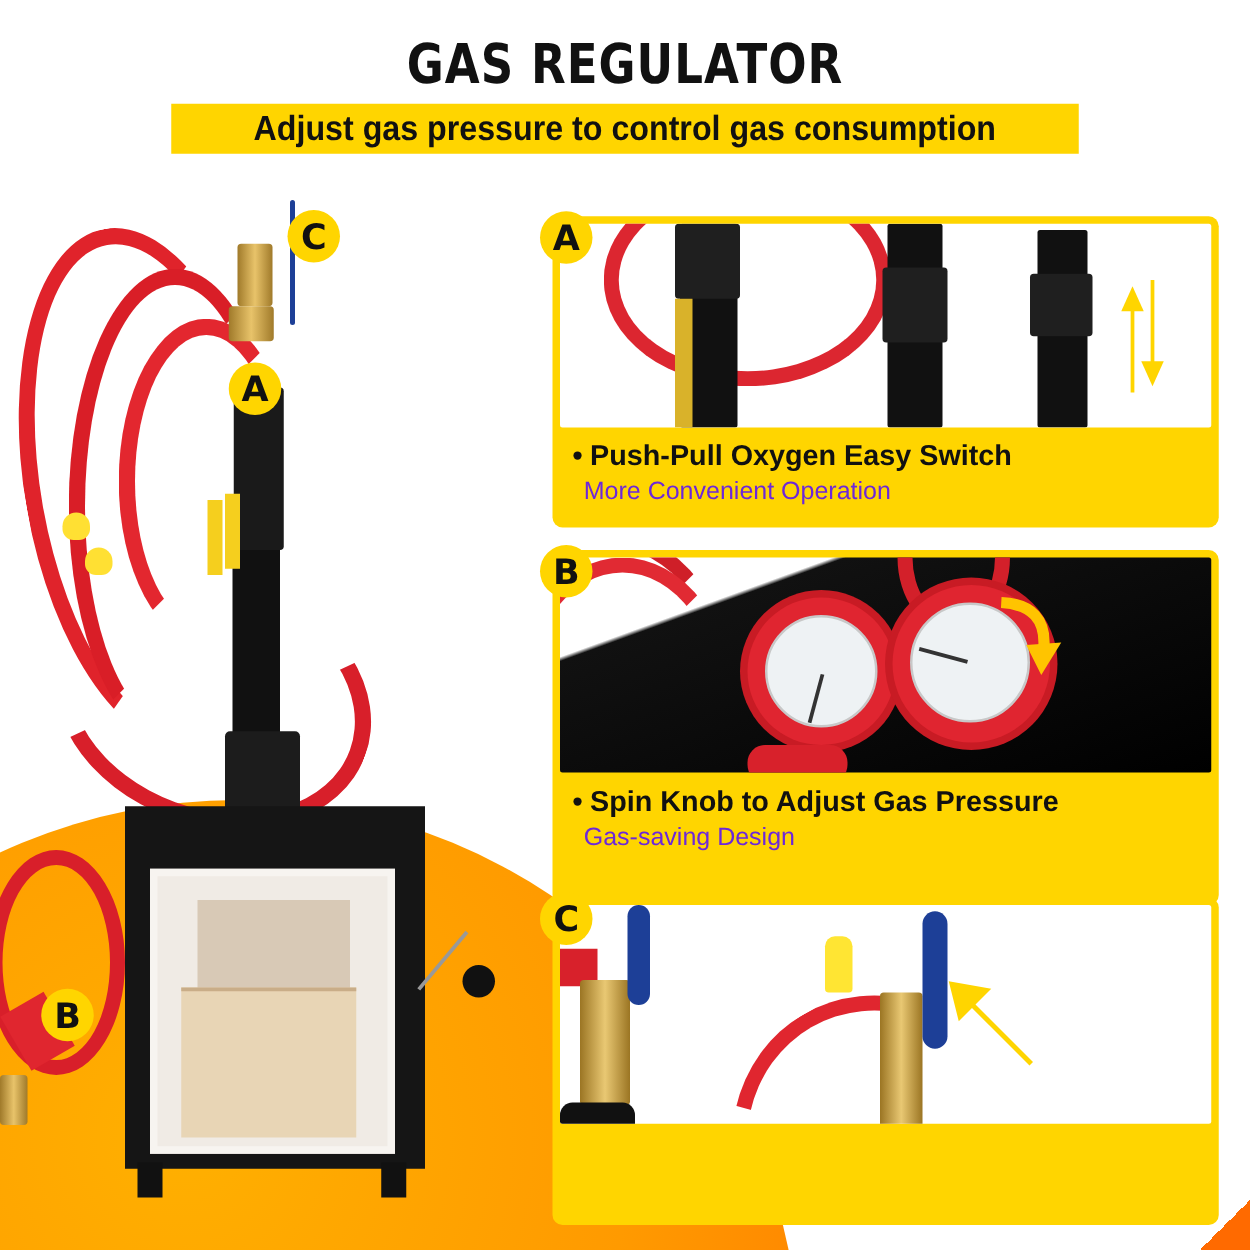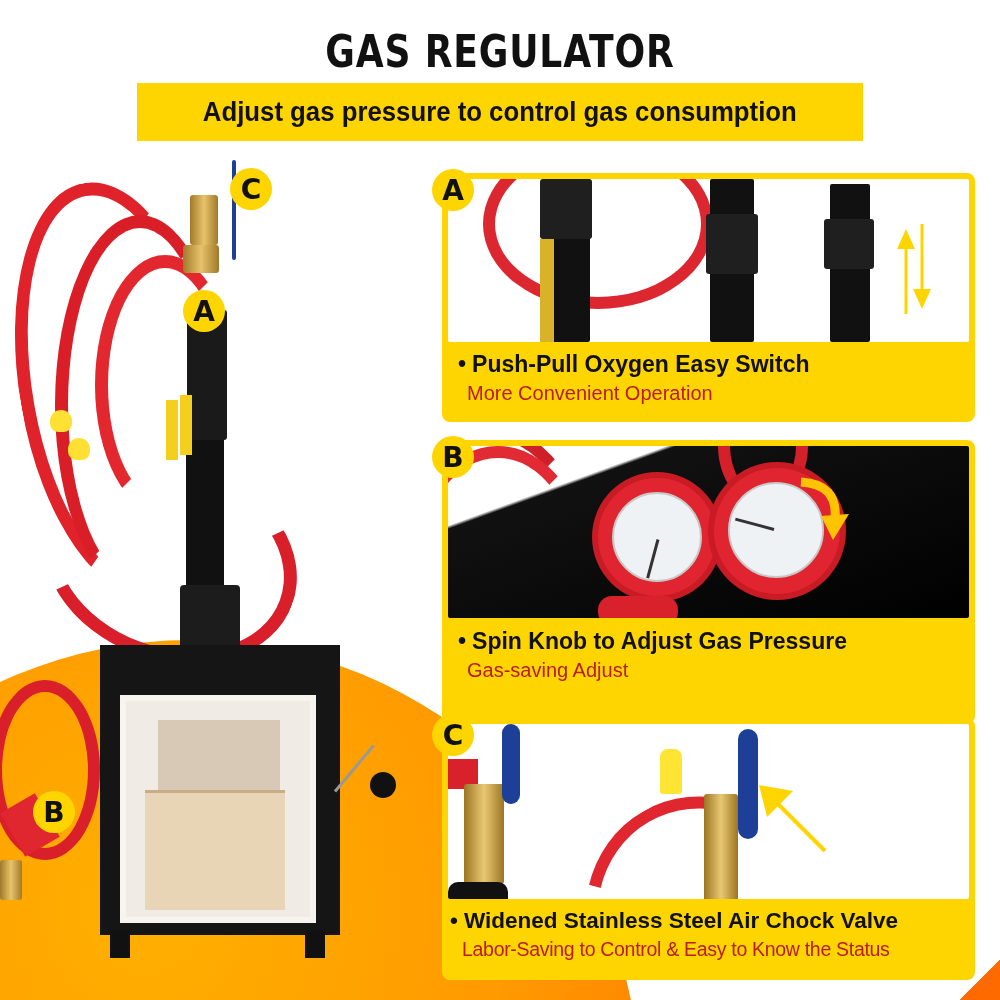--- a/index.html
+++ b/index.html
@@ -16,21 +16,21 @@
     position: absolute; right: 0; bottom: 0; width: 40px; height: 40px;
     background: linear-gradient(135deg, transparent 50%, #ff6a00 50%);
   }
 
   .title {
     position: absolute; top: 26px; left: 0; width: 1000px; text-align: center;
     font-family: "DejaVu Sans", sans-serif; font-weight: bold; font-size: 44px;
     letter-spacing: 1px; color: #111; transform: scaleX(0.82); transform-origin: center;
   }
   .subtitle-bar {
-    position: absolute; top: 83px; left: 137px; width: 726px; height: 58px;
+    position: absolute; top: 83px; left: 137px; width: 726px; height: 40px;
     background: #ffd500;
     display: flex; align-items: center; justify-content: center;
   }
   .subtitle-bar span {
     font-weight: bold; font-size: 28px; color: #111; white-space: nowrap;
     transform: scaleX(0.92); display: inline-block;
   }
 
   
   .scene { position: absolute; left: 0; top: 160px; width: 430px; height: 840px; }
@@ -58,21 +58,21 @@
 
   
   .panel {
     position: absolute; left: 442px; width: 533px;
     background: #ffd500; border-radius: 8px; padding: 6px;
   }
   .panel .photo { position: absolute; left: 6px; top: 6px; right: 6px; border-radius: 2px; overflow: hidden; }
   .panel .caption { position: absolute; left: 0; right: 0; padding-left: 16px; }
   .cap-title { font-weight: bold; font-size: 23px; color: #111; white-space: nowrap; }
   .cap-title .dot { display: inline-block; margin-right: 6px; }
-  .cap-sub { font-size: 20px; color: #b91c1c; margin-top: 4px; padding-left: 9px; white-space: nowrap; }
+  .cap-sub { font-size: 20px; color: #6d28d9; margin-top: 4px; padding-left: 9px; white-space: nowrap; }
 
   .panel-a { top: 173px; height: 249px; }
   .panel-a .photo { height: 163px; background: #ffffff; }
   .panel-a .caption { top: 178px; }
 
   .panel-b { top: 440px; height: 284px; }
   .panel-b .photo { height: 172px; background: linear-gradient(160deg,#ffffff 0%,#ffffff 22%,#111 23%,#000 100%); }
   .panel-b .caption { top: 188px; }
 
   .panel-c { top: 718px; height: 262px; }
@@ -194,21 +194,21 @@
         <path d="M8 8 Q45 10 42 45" stroke="#ffc400" stroke-width="9" fill="none"></path>
         <polygon points="28,42 56,40 40,66" fill="#ffc400"></polygon>
       </svg>
     </div>
     <div style="position:absolute;left:150px;top:150px;width:80px;height:30px;background:#d8212b;border-radius:14px;"></div>
   </div>
   <div class="caption">
     <div class="cap-title">
       <span class="dot">•</span><span>Spin Knob to Adjust Gas Pressure</span>
     </div>
-    <div class="cap-sub">Gas-saving Adjust</div>
+    <div class="cap-sub">Gas-saving Design</div>
   </div>
 </div>
 <div class="badge" style="left:432px;top:436px;">B</div>
 
 <div class="panel panel-c">
   <div class="photo">
     <div style="position:absolute;left:0;top:35px;width:30px;height:30px;background:#d8212b;"></div>
     <div class="brassv" style="left:16px;top:60px;width:40px;height:100px;"></div>
     <div class="bluehandle" style="left:54px;top:0;width:18px;height:80px;"></div>
     <div style="position:absolute;left:0;top:158px;width:60px;height:20px;background:#111;border-radius:10px 10px 0 0;"></div>
@@ -216,20 +216,14 @@
     <div style="position:absolute;left:212px;top:25px;width:22px;height:45px;background:#ffe533;border-radius:8px 8px 3px 3px;"></div>
     <div class="brassv" style="left:256px;top:70px;width:34px;height:110px;"></div>
     <div class="bluehandle" style="left:290px;top:5px;width:20px;height:110px;"></div>
     <div style="position:absolute;left:305px;top:55px;width:80px;height:80px;">
       <svg width="80" height="80" viewBox="0 0 80 80">
         <line x1="72" y1="72" x2="22" y2="22" stroke="#ffd500" stroke-width="4"></line>
         <polygon points="6,6 40,12 14,38" fill="#ffd500"></polygon>
       </svg>
     </div>
   </div>
-  <div class="caption">
-    <div class="cap-title">
-      <span class="dot">•</span><span>Widened Stainless Steel Air Chock Valve</span>
-    </div>
-    <div class="cap-sub">Labor-Saving to Control &amp; Easy to Know the Status</div>
-  </div>
 </div>
 <div class="badge" style="left:432px;top:714px;">C</div>
 
 </body></html>

